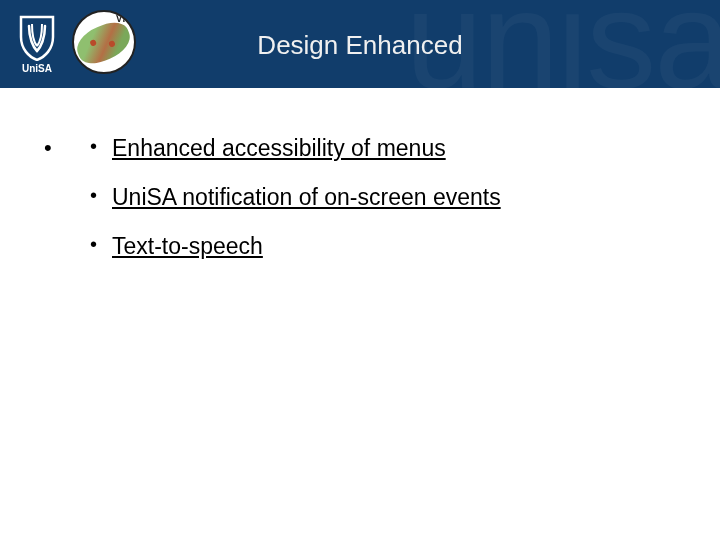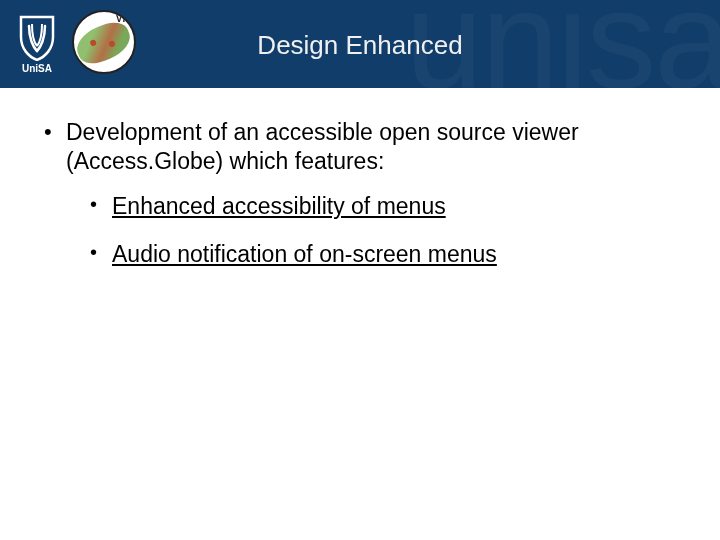--- a/index.html
+++ b/index.html
@@ -172,22 +172,22 @@
         <div class="greenblob"></div>
       </div>
     </div>
 
     <div class="header-title">Design Enhanced</div>
   </div>
 
   <div class="content">
     <ul class="top">
       <li>
-        <span>Development of an accessible open source viewer (Access.Globe) which features:</span>
         <ul class="sub">
           <li><span>Enhanced accessibility of menus</span></li>
-          <li><span>Audio notification of on-screen menus</span></li>
+          <li><span>UniSA notification of on-screen events</span></li>
+          <li><span>Text-to-speech</span></li>
         </ul>
       </li>
     </ul>
   </div>
 
 </div>
 
 </body></html>

